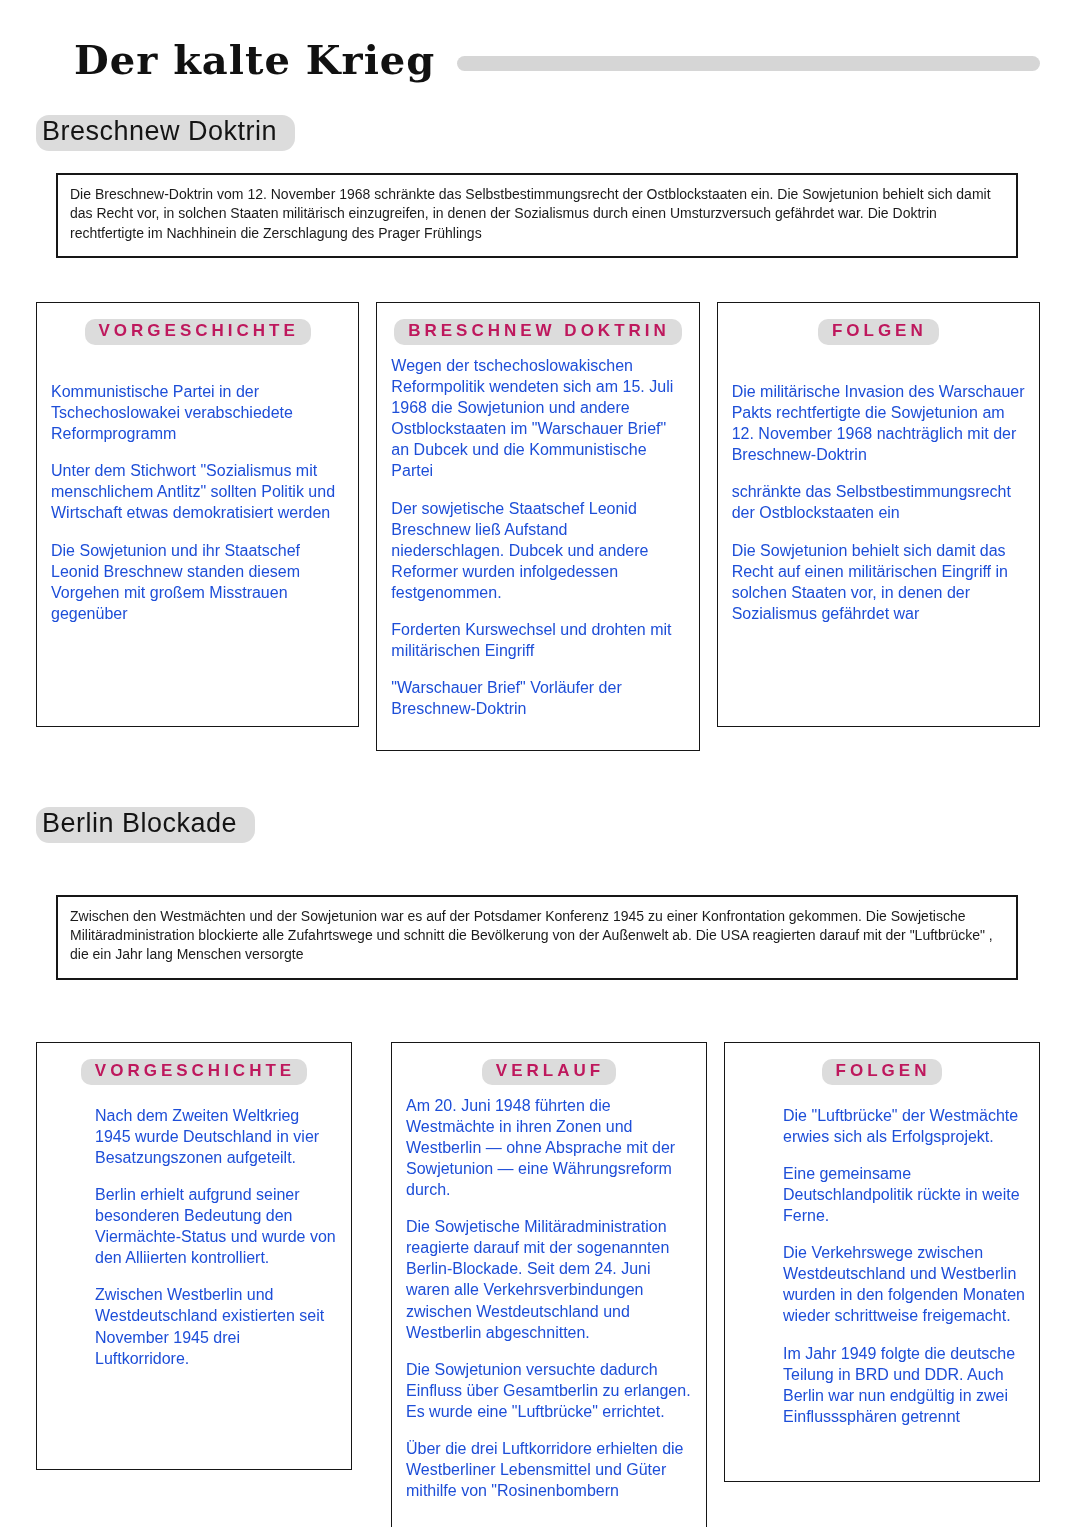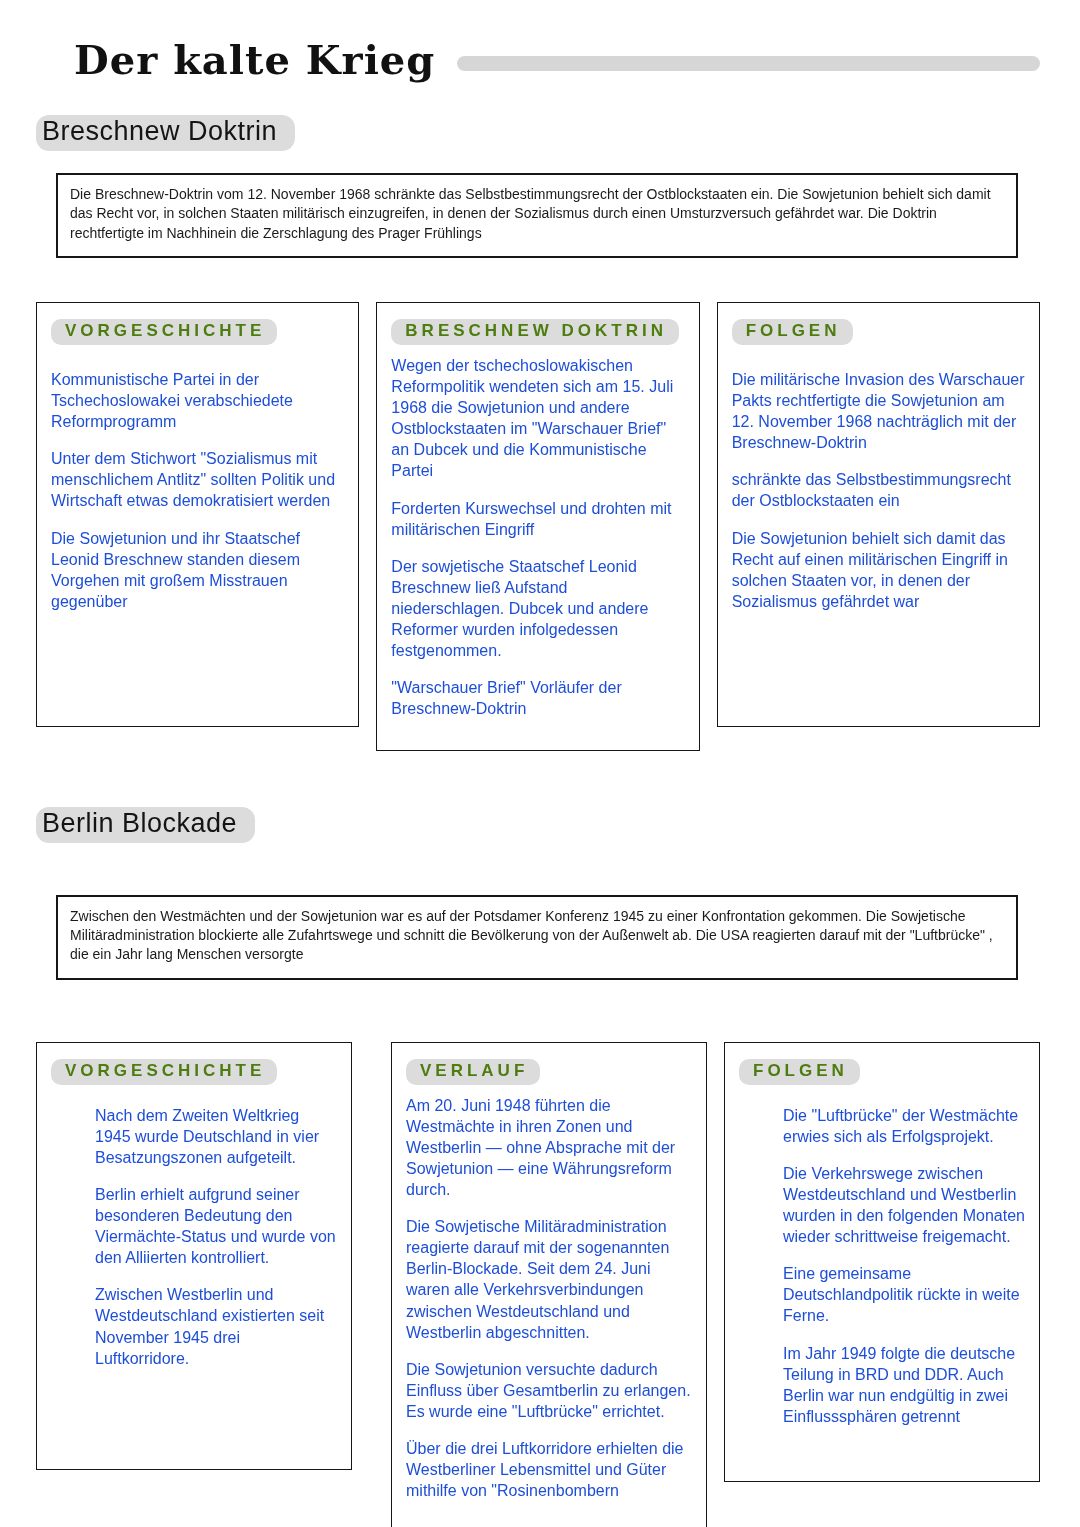--- a/index.html
+++ b/index.html
@@ -43,25 +43,25 @@
 
   
   .columns { display: flex; gap: 17px; margin-top: 44px; align-items: flex-start; }
   .section.s1 .columns { margin-top: 62px; }
   .col { border: 1.5px solid #161616; padding: 16px 14px 14px 14px; flex: 1; background: #fff; }
   .s0 .col { min-height: 425px; }
   .s1 .col.c0 { min-height: 428px; }
   .s1 .col.c1 { min-height: 462px; margin-left: 22px; }
   .s1 .col.c2 { min-height: 440px; }
 
-  .col-header { text-align: left; font-size: 17px; font-weight: bold; letter-spacing: 4px; color: #4d7c0f; }
+  .col-header { text-align: center; font-size: 17px; font-weight: bold; letter-spacing: 4px; color: #be185d; }
   .col-header .hl { padding: 2px 12px 4px 14px; border-radius: 10px; }
 
   .col-body p { font-size: 16px; line-height: 1.32; margin-bottom: 16px; color: #1d4ed8; }
-  .col-body.gap-lg { margin-top: 24px; }
+  .col-body.gap-lg { margin-top: 36px; }
   .col-body.gap-md { margin-top: 20px; margin-left: 44px; }
   .col-body.gap-sm { margin-top: 10px; }
 </style>
 </head>
 <body>
 
 <div class="page">
 
   <header class="title-row">
     <h1 class="title">Der kalte Krieg</h1>
@@ -89,22 +89,22 @@
           <p>Die Sowjetunion und ihr Staatschef Leonid Breschnew standen diesem Vorgehen mit großem Misstrauen gegenüber</p>
         </div>
       </div>
 
       <div class="col c1">
         <div class="col-header">
           <span class="hl">BRESCHNEW DOKTRIN</span>
         </div>
         <div class="col-body gap-sm">
           <p>Wegen der tschechoslowakischen Reformpolitik wendeten sich am 15. Juli 1968 die Sowjetunion und andere Ostblockstaaten im "Warschauer Brief" an Dubcek und die Kommunistische Partei</p>
+          <p>Der sowjetische Staatschef Leonid Breschnew ließ Aufstand niederschlagen. Dubcek und andere Reformer wurden infolgedessen festgenommen.</p>
           <p>Forderten Kurswechsel und drohten mit militärischen Eingriff</p>
-          <p>Der sowjetische Staatschef Leonid Breschnew ließ Aufstand niederschlagen. Dubcek und andere Reformer wurden infolgedessen festgenommen.</p>
           <p>"Warschauer Brief" Vorläufer der Breschnew-Doktrin</p>
         </div>
       </div>
 
       <div class="col c2">
         <div class="col-header">
           <span class="hl">FOLGEN</span>
         </div>
         <div class="col-body gap-lg">
           <p>Die militärische Invasion des Warschauer Pakts rechtfertigte die Sowjetunion am 12. November 1968 nachträglich mit der Breschnew-Doktrin</p>
@@ -149,22 +149,22 @@
           <p>Über die drei Luftkorridore erhielten die Westberliner Lebensmittel und Güter mithilfe von "Rosinenbombern</p>
         </div>
       </div>
 
       <div class="col c2">
         <div class="col-header">
           <span class="hl">FOLGEN</span>
         </div>
         <div class="col-body gap-md">
           <p>Die "Luftbrücke" der Westmächte erwies sich als Erfolgsprojekt.</p>
+          <p>Eine gemeinsame Deutschlandpolitik rückte in weite Ferne.</p>
           <p>Die Verkehrswege zwischen Westdeutschland und Westberlin wurden in den folgenden Monaten wieder schrittweise freigemacht.</p>
-          <p>Eine gemeinsame Deutschlandpolitik rückte in weite Ferne.</p>
           <p>Im Jahr 1949 folgte die deutsche Teilung in BRD und DDR. Auch Berlin war nun endgültig in zwei Einflusssphären getrennt</p>
         </div>
       </div>
 
     </div>
   </section>
 
 </div>
 
 </body></html>

